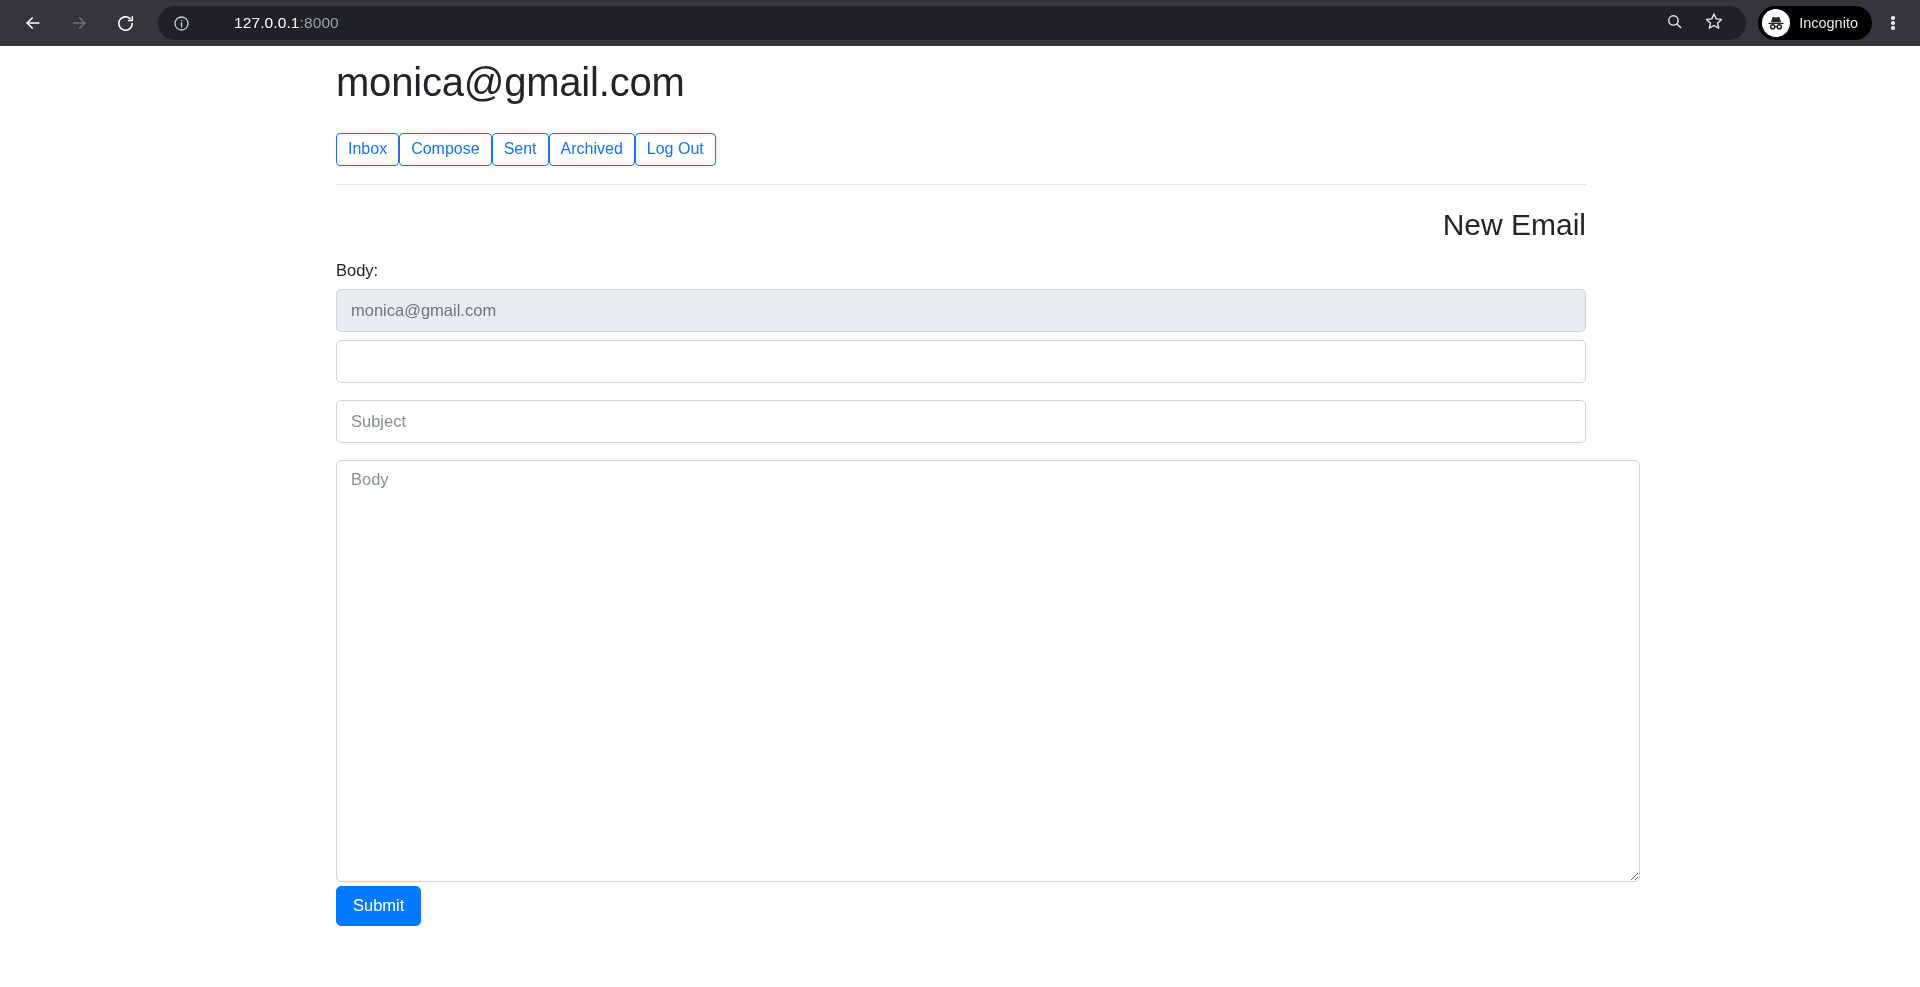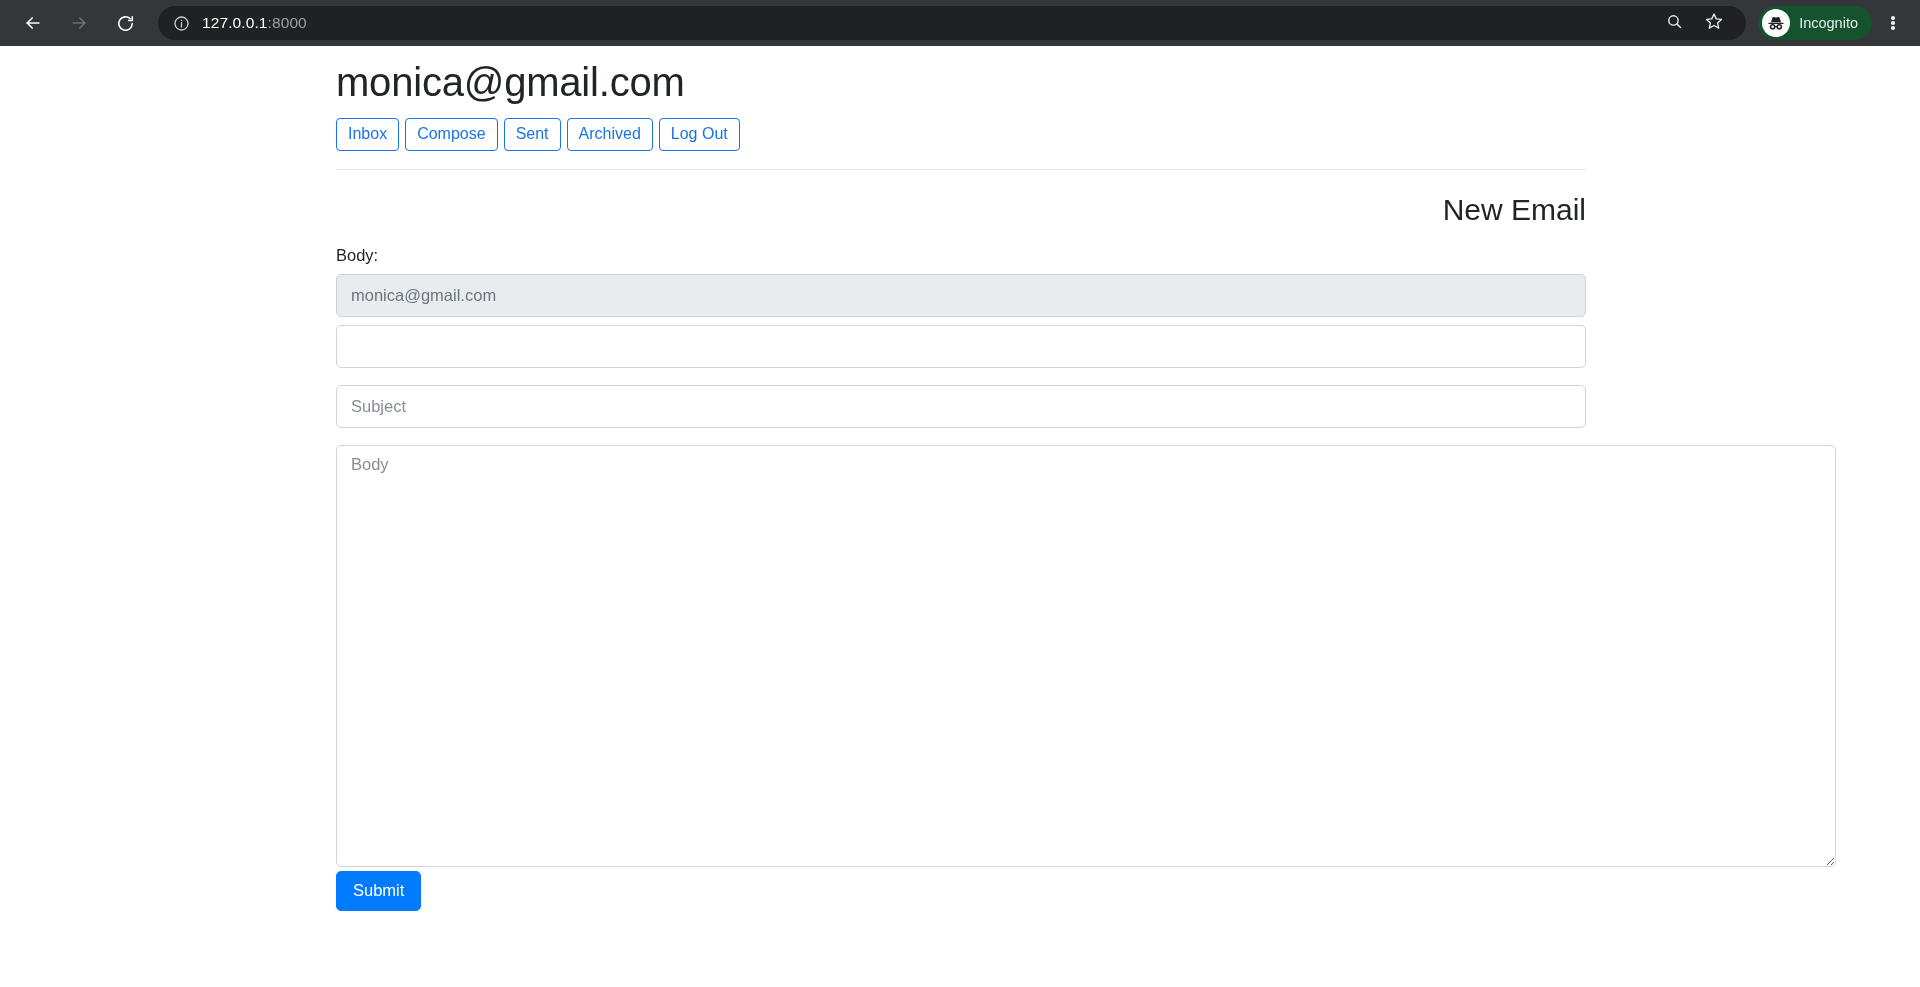--- a/index.html
+++ b/index.html
@@ -39,20 +39,21 @@
     flex: 1 1 auto;
     height: 34px;
     background: #202124;
     border-radius: 17px;
     margin-left: 10px;
     margin-right: 6px;
     display: flex;
     align-items: center;
     padding: 0 6px 0 12px;
     min-width: 0;
+    gap: 32px;
   }
   .omnibox-info {
     width: 22px; height: 22px;
     flex: 0 0 auto;
     display: flex; align-items: center; justify-content: center;
     margin-right: 10px;
   }
   .url-text {
     font-size: 15.5px;
     color: #ffffff;
@@ -69,21 +70,21 @@
     padding-right: 6px;
   }
   .icon-btn {
     width: 34px; height: 34px;
     display: flex; align-items: center; justify-content: center;
     border-radius: 50%;
     margin: 0 3px;
   }
   .incognito-pill {
     height: 34px;
-    background: #14532d;
+    background: #000000;
     border-radius: 17px;
     display: flex;
     align-items: center;
     padding: 0 14px 0 4px;
     margin-left: 6px;
   }
   .incognito-avatar {
     width: 28px; height: 28px;
     border-radius: 50%;
     background: #ffffff;
@@ -132,22 +133,21 @@
     font-size: 40px;
     font-weight: 500;
     color: #212529;
     margin: 0;
     padding-top: 12px;
     line-height: 1.2;
     letter-spacing: -0.2px;
   }
   .nav-row {
     display: flex;
-    gap: 6px;
-    margin-top: 12px;
+    margin-top: 27px;
   }
   .nav-link {
     border: 1px solid #1a73e8;
     border-radius: 4px;
     color: #1a73e8;
     background: #ffffff;
     font-size: 16px;
     padding: 5px 11px 6px;
     line-height: 1.25;
     text-decoration: none;
@@ -192,21 +192,21 @@
     font-family: "Liberation Sans", sans-serif;
   }
   .form-control::placeholder { color: #868e96; opacity: 1; }
   .form-control.disabled {
     background: #e9ecef;
     color: #6c757d;
   }
   .gap-field { margin-top: 17px; }
   .form-textarea {
     display: block;
-    width: 1500px;
+    width: 1304px;
     height: 422px;
     border: 1px solid #ced4da;
     border-radius: 5px;
     background: #ffffff;
     font-size: 16.5px;
     color: #495057;
     padding: 9px 14px;
     margin-top: 17px;
     outline: none;
     resize: vertical;

